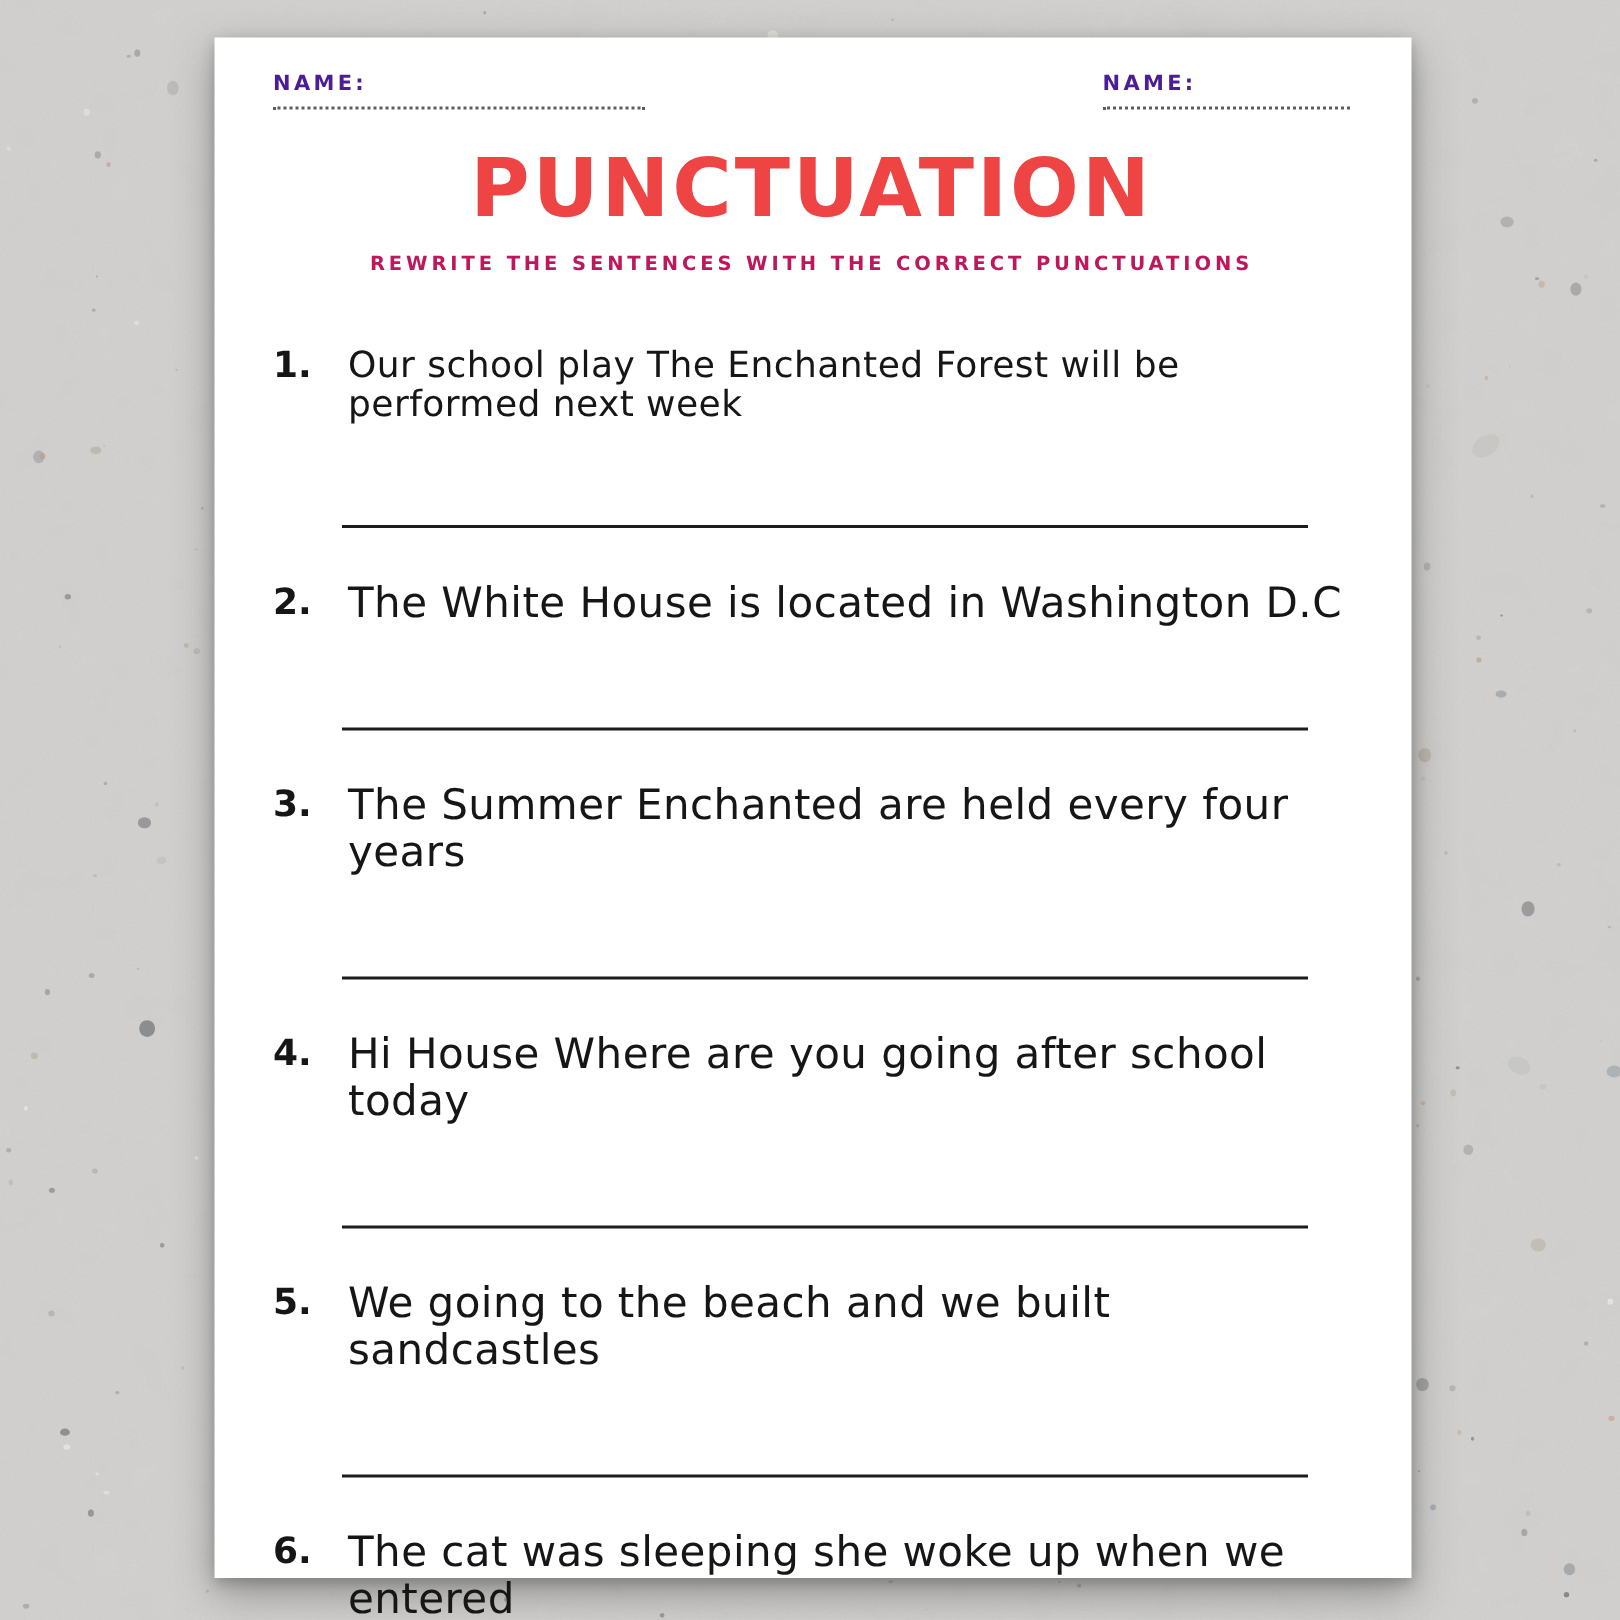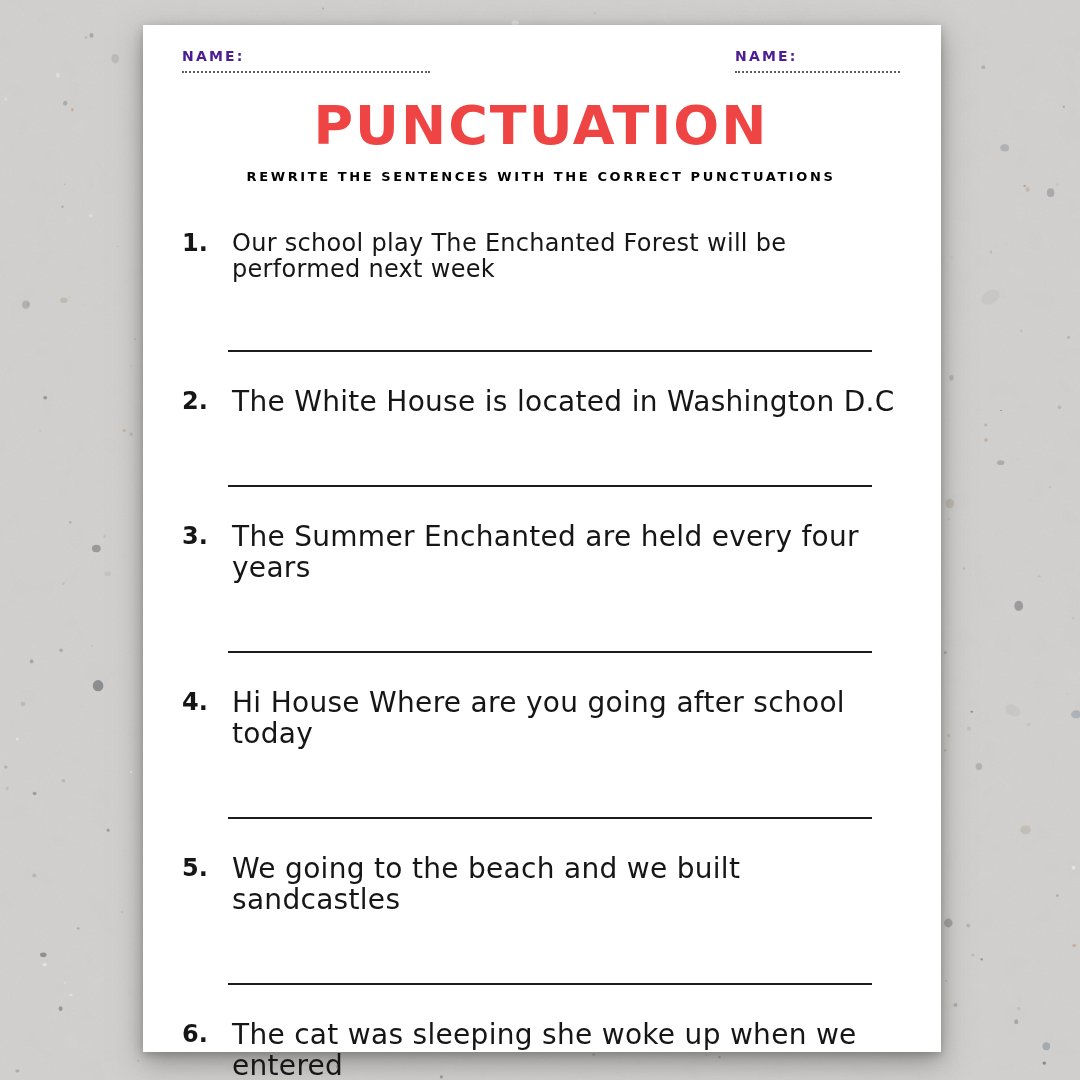--- a/index.html
+++ b/index.html
@@ -71,21 +71,21 @@
     color: #ef4444;
     line-height: 1.15;
   }
 
   .subtitle {
     margin-top: 12px;
     text-align: center;
     font-size: 13px;
     font-weight: bold;
     letter-spacing: 2.6px;
-    color: #000000;
+    color: #be185d;
   }
 
   .questions { margin-top: 46px; }
 
   .question { margin-bottom: 34px; }
 
   .q-row {
     display: flex;
     align-items: flex-start;
   }

